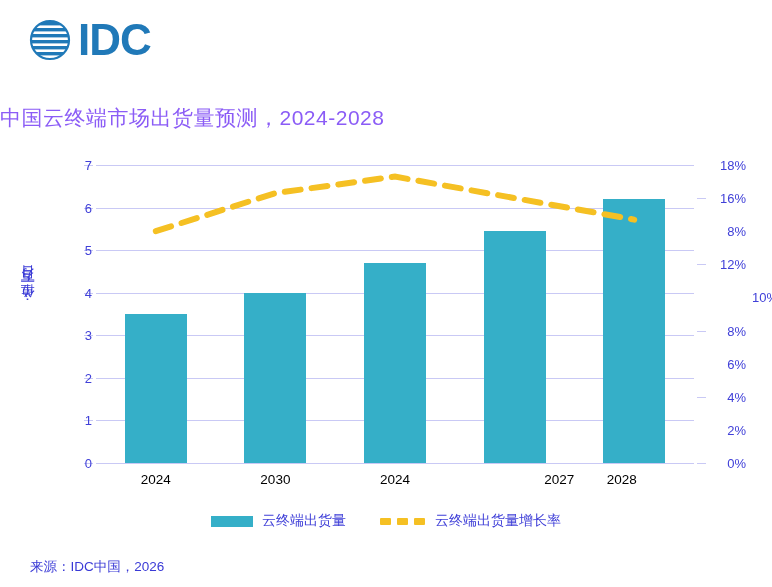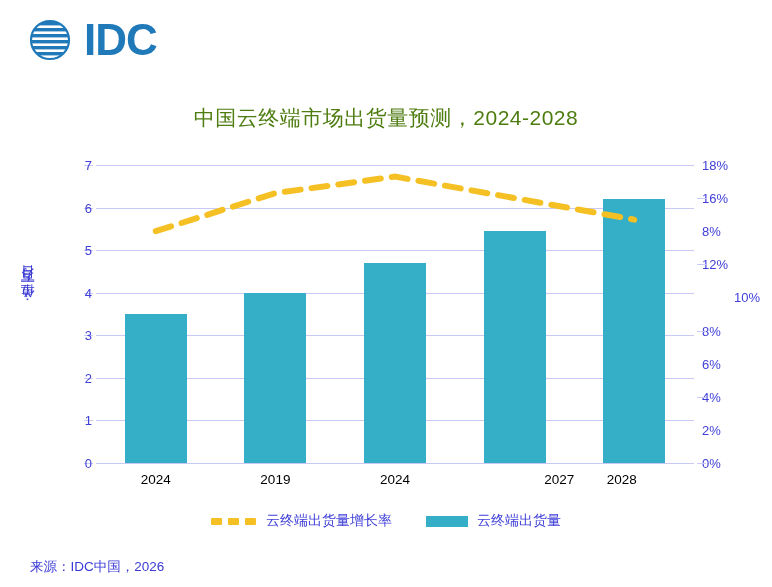--- a/index.html
+++ b/index.html
@@ -4,34 +4,34 @@
 <style>
   html,body{margin:0;padding:0;}
   body{
     width:772px;height:587px;background:#ffffff;
     font-family:"Liberation Sans","DejaVu Sans",sans-serif;
     overflow:hidden;position:relative;
   }
   
   #logo-block{position:absolute;left:28px;top:18px;display:flex;align-items:center;}
   #logo-globe{width:44px;height:44px;position:relative;}
-  #logo-wordmark{font-size:44px;font-weight:bold;color:#2079b8;letter-spacing:-1px;line-height:44px;margin-left:12px;}
+  #logo-wordmark{font-size:44px;font-weight:bold;color:#2079b8;letter-spacing:-1px;line-height:44px;margin-left:6px;}
   
   #chart-title{
-    position:absolute;left:0;top:104px;width:772px;text-align:center;
-    font-size:21px;color:#4d7c0f;letter-spacing:0.5px;
+    position:absolute;left:0;top:104px;width:772px;text-align:left;
+    font-size:21px;color:#8b5cf6;letter-spacing:0.5px;
   }
   
   #plot-wrap{position:absolute;left:0;top:0;width:772px;height:587px;}
   #plot{position:absolute;left:96px;top:165px;width:598px;height:298px;}
   .gridline{position:absolute;left:0;width:100%;height:1px;background:#c9c9f5;}
   .tickmark-l{position:absolute;width:9px;height:1px;background:#c9c9f5;left:-12px;}
   .tickmark-r{position:absolute;width:9px;height:1px;background:#c9c9f5;right:-12px;}
   .ylabel-left{position:absolute;right:602px;transform:translateY(-50%);font-size:13px;color:#4040d8;text-align:right;width:40px;}
-  .ylabel-right{position:absolute;left:606px;transform:translateY(-50%);font-size:13px;color:#4040d8;text-align:left;width:44px;}
+  .ylabel-right{position:absolute;left:606px;transform:translateY(-50%);font-size:13px;color:#4040d8;text-align:right;width:44px;}
   .bar{position:absolute;bottom:0;background:#35afc8;}
   #axis-title-left{
     position:absolute;left:18px;top:290px;
     writing-mode:vertical-rl;transform:rotate(180deg);
     font-size:14px;color:#3a3ad6;letter-spacing:1px;
   }
   .xlabel{position:absolute;top:472px;font-size:13.5px;color:#000000;text-align:center;}
   
   #legend{position:absolute;left:0;top:512px;width:772px;display:flex;justify-content:center;align-items:center;gap:34px;}
   .legend-item{display:flex;align-items:center;gap:9px;}
@@ -124,35 +124,35 @@
         <div class="bar" style="left: 268px; width: 62px; height: 200.086px; background: rgb(53, 175, 200);"></div>
         <div class="bar" style="left: 387.6px; width: 62px; height: 232.014px; background: rgb(53, 175, 200);"></div>
         <div class="bar" style="left: 507.2px; width: 62px; height: 263.943px; background: rgb(53, 175, 200);"></div>
       </div>
     <svg id="line-svg" width="598" height="298" style="position:absolute;left:0;top:0;overflow:visible;">
         <path d="M59.8 66.2 L179.4 28.1 L299.0 11.6 L418.6 33.1 L538.2 54.6" fill="none" stroke="#f5c023" stroke-width="6" stroke-linecap="round" stroke-dasharray="16 11"></path>
       </svg>
   </div>
   <div id="xlabels">
       <div class="xlabel" style="left: 96px; width: 119.6px;">2024</div>
-      <div class="xlabel" style="left: 215.6px; width: 119.6px;">2019</div>
+      <div class="xlabel" style="left: 215.6px; width: 119.6px;">2030</div>
       <div class="xlabel" style="left: 335.2px; width: 119.6px;">2024</div>
       <div class="xlabel" style="left: 454.8px; width: 119.6px; text-align: right;">2027</div>
       <div class="xlabel" style="left: 562px; width: 119.6px;">2028</div>
     </div>
 </div>
 
 <div id="legend">
     <div class="legend-item">
+      <div class="legend-swatch-bar" style="background: rgb(53, 175, 200);"></div>
+      <div class="legend-text">云终端出货量</div>
+    </div>
+    <div class="legend-item">
       <div class="legend-swatch-line">
         <span style="left: 0px; background: rgb(245, 192, 35);"></span>
         <span style="left: 17px; background: rgb(245, 192, 35);"></span>
         <span style="left: 34px; background: rgb(245, 192, 35);"></span>
       </div>
       <div class="legend-text">云终端出货量增长率</div>
     </div>
-    <div class="legend-item">
-      <div class="legend-swatch-bar" style="background: rgb(53, 175, 200);"></div>
-      <div class="legend-text">云终端出货量</div>
-    </div>
   </div>
 
 <div id="source-note">来源：IDC中国，2026</div>
 
 </body></html>

